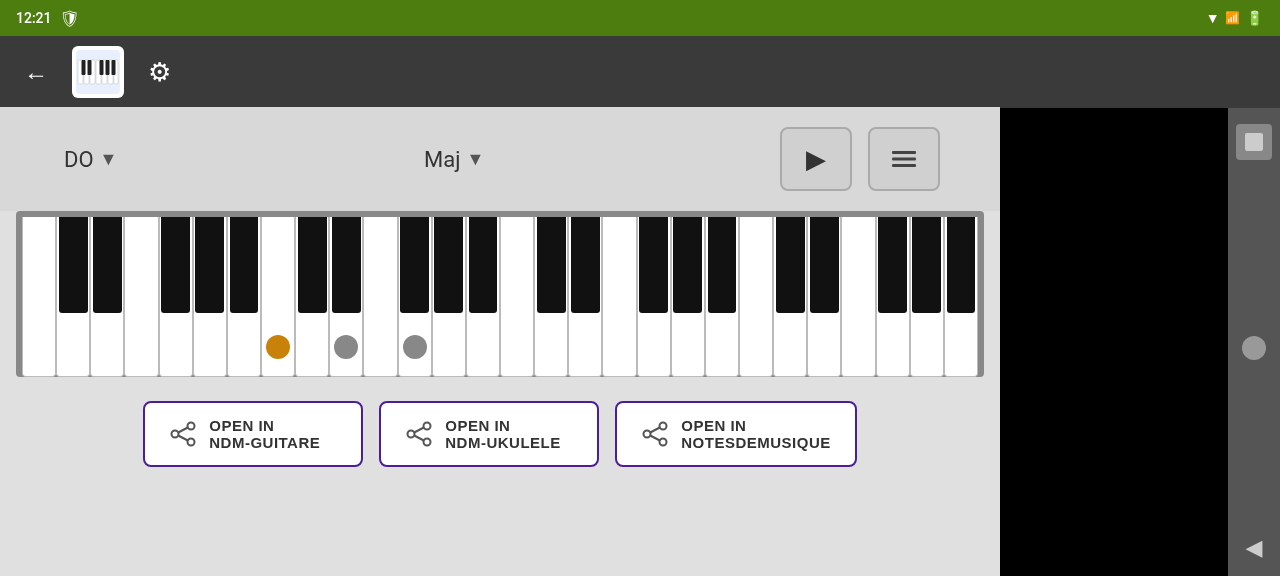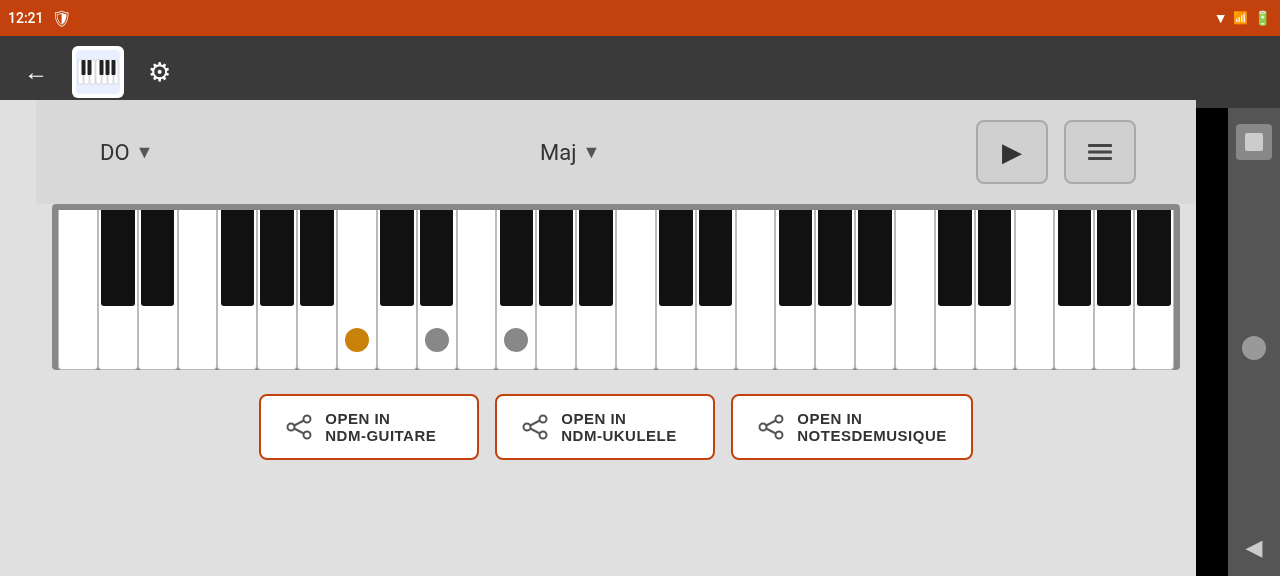--- a/index.html
+++ b/index.html
@@ -7,26 +7,26 @@
       width: 1280px;
       height: 576px;
       background: #000;
       font-family: 'Roboto', Arial, sans-serif;
       overflow: hidden;
       position: relative;
     }
 
     
     .status-bar {
-      background: #c2410c;
+      background: #4d7c0f;
       height: 36px;
       display: flex;
       align-items: center;
       justify-content: space-between;
-      padding: 0 8px;
+      padding: 0 16px;
       color: white;
       font-size: 14px;
       font-weight: 500;
     }
     .status-left { display: flex; align-items: center; gap: 8px; }
     .status-right { display: flex; align-items: center; gap: 6px; }
 
     
     .app-bar {
       background: #3a3a3a;
@@ -92,26 +92,25 @@
     .nav-circle {
       width: 24px;
       height: 24px;
       background: #999;
       border-radius: 50%;
     }
 
     
     .main-content {
       background: #e0e0e0;
-      width: 1196px;
-      position: absolute;
-      top: 100px;
+      width: 1000px;
+      position: absolute;
+      top: 107px;
       left: 0;
       bottom: 0;
-      padding-left: 36px;
     }
 
     
     .controls-row {
       display: flex;
       align-items: center;
       padding: 20px 60px;
       gap: 16px;
       background: #d8d8d8;
     }
@@ -207,21 +206,21 @@
 
     
     .bottom-buttons {
       display: flex;
       justify-content: center;
       gap: 16px;
       padding: 24px 20px;
     }
     .share-btn {
       background: white;
-      border: 2px solid #c2410c;
+      border: 2px solid #4c1d95;
       border-radius: 8px;
       padding: 14px 24px;
       font-size: 16px;
       font-weight: 700;
       color: #333;
       cursor: pointer;
       display: flex;
       align-items: center;
       gap: 12px;
       min-width: 220px;

